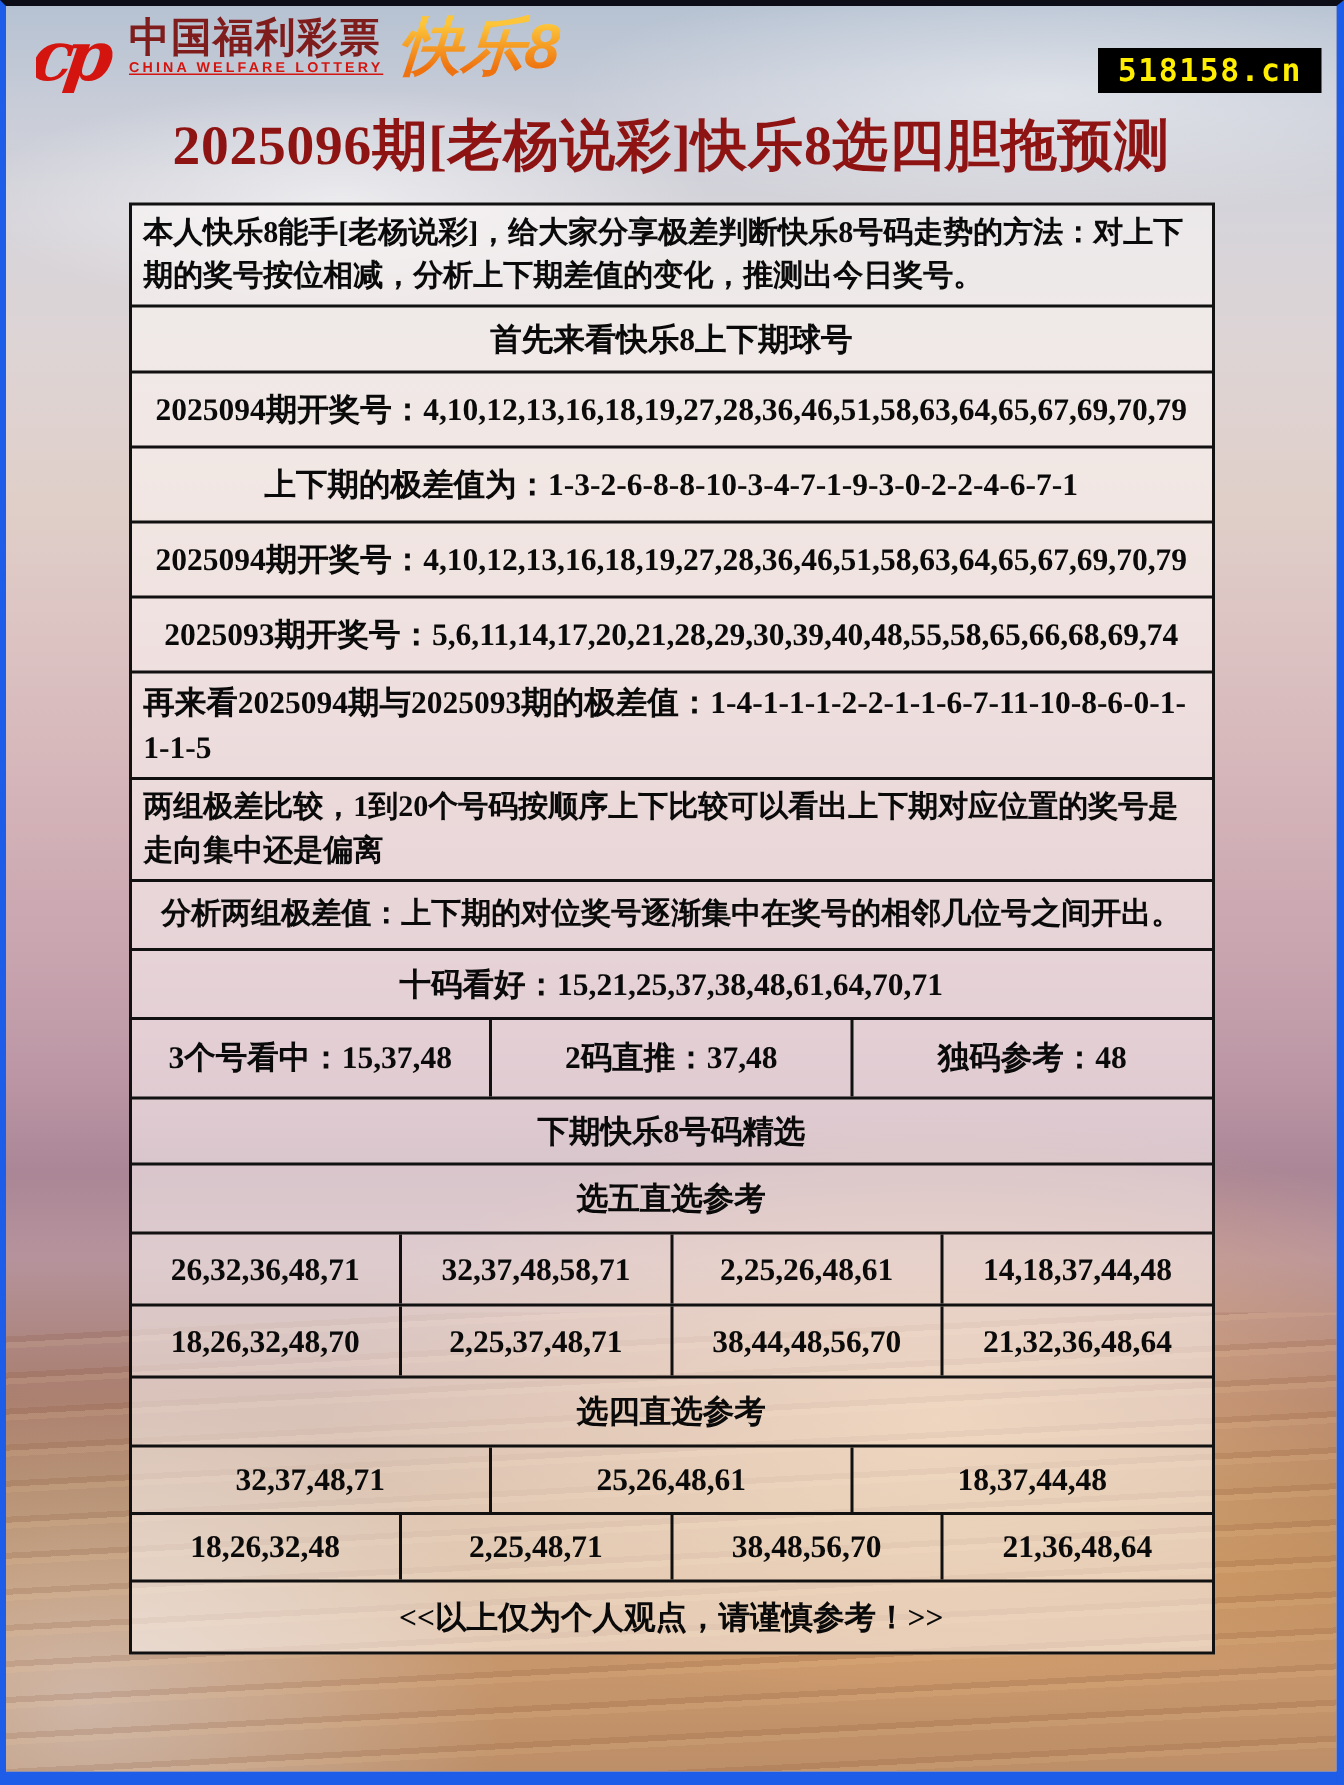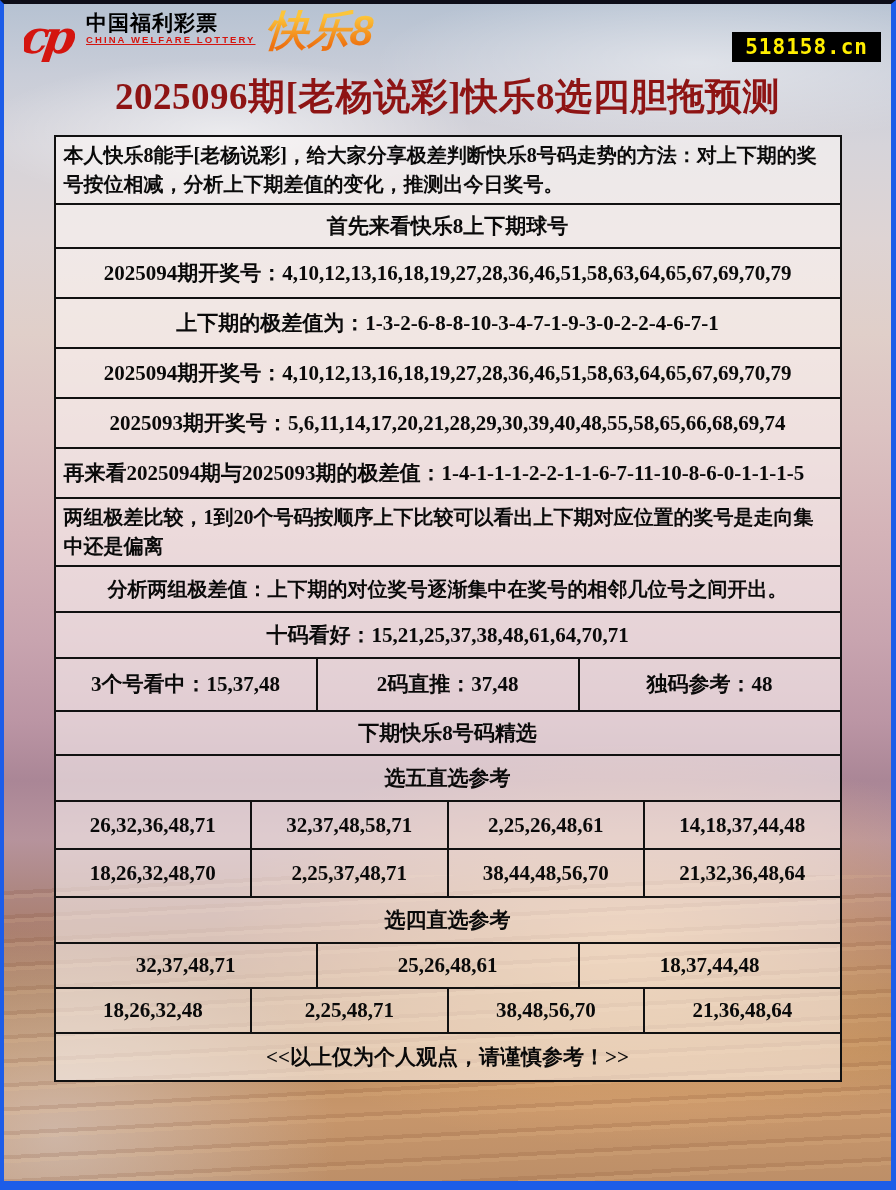--- a/index.html
+++ b/index.html
@@ -36,21 +36,21 @@
     background:repeating-linear-gradient(177deg,
       rgba(120,65,35,0) 0 16px, rgba(120,65,35,0.14) 16px 20px,
       rgba(255,215,160,0.10) 20px 24px);
   }
   .content { position:relative; z-index:1; height:100%; }
 
   
   .hdr { position:relative; padding:8px 18px 0 20px; display:flex; align-items:flex-start; }
   .logo-svg { display:block; }
   .brand { margin-left:6px; line-height:1; }
-  .brand-cn { font-family:"Liberation Sans","DejaVu Sans",sans-serif; font-weight:900; font-size:21px; color:#000000; letter-spacing:1px; }
+  .brand-cn { font-family:"Liberation Sans","DejaVu Sans",sans-serif; font-weight:900; font-size:27px; color:#7f1d1d; letter-spacing:1px; }
   .brand-en { font-family:"Liberation Sans","DejaVu Sans",sans-serif; font-weight:bold; font-size:9.5px; color:#d4150f; letter-spacing:2.1px; margin-top:2px;text-decoration:underline; }
   .product { margin-left:10px; margin-top:-2px;
     font-family:"Liberation Sans","DejaVu Sans",sans-serif;
     font-style:italic; font-weight:900; font-size:42px; line-height:1;
     background:linear-gradient(180deg,#fcc53a 15%,#ee7210 85%);
     -webkit-background-clip:text; background-clip:text; color:transparent;
     transform:skewX(-4deg);
   }
   .badge {
     position:absolute; top:28px; right:10px;
@@ -60,21 +60,21 @@
   }
 
   
   .title {
     margin:10px 0 0; text-align:center;
     font-size:37px; font-weight:bold; color:#8e1414; letter-spacing:0.5px;
   }
 
   
   .sheet {
-    width:788px; margin:13px auto 0;
+    width:724px; margin:13px auto 0;
     border:2px solid #111;
     background:rgba(255,250,247,0.55);
     font-weight:bold; font-size:21px;
   }
   .row {
     border-top:2px solid #111;
     display:flex; align-items:center; justify-content:center;
     text-align:center; padding:4px 8px; line-height:1.45;
   }
   .row:first-child { border-top:none; }

